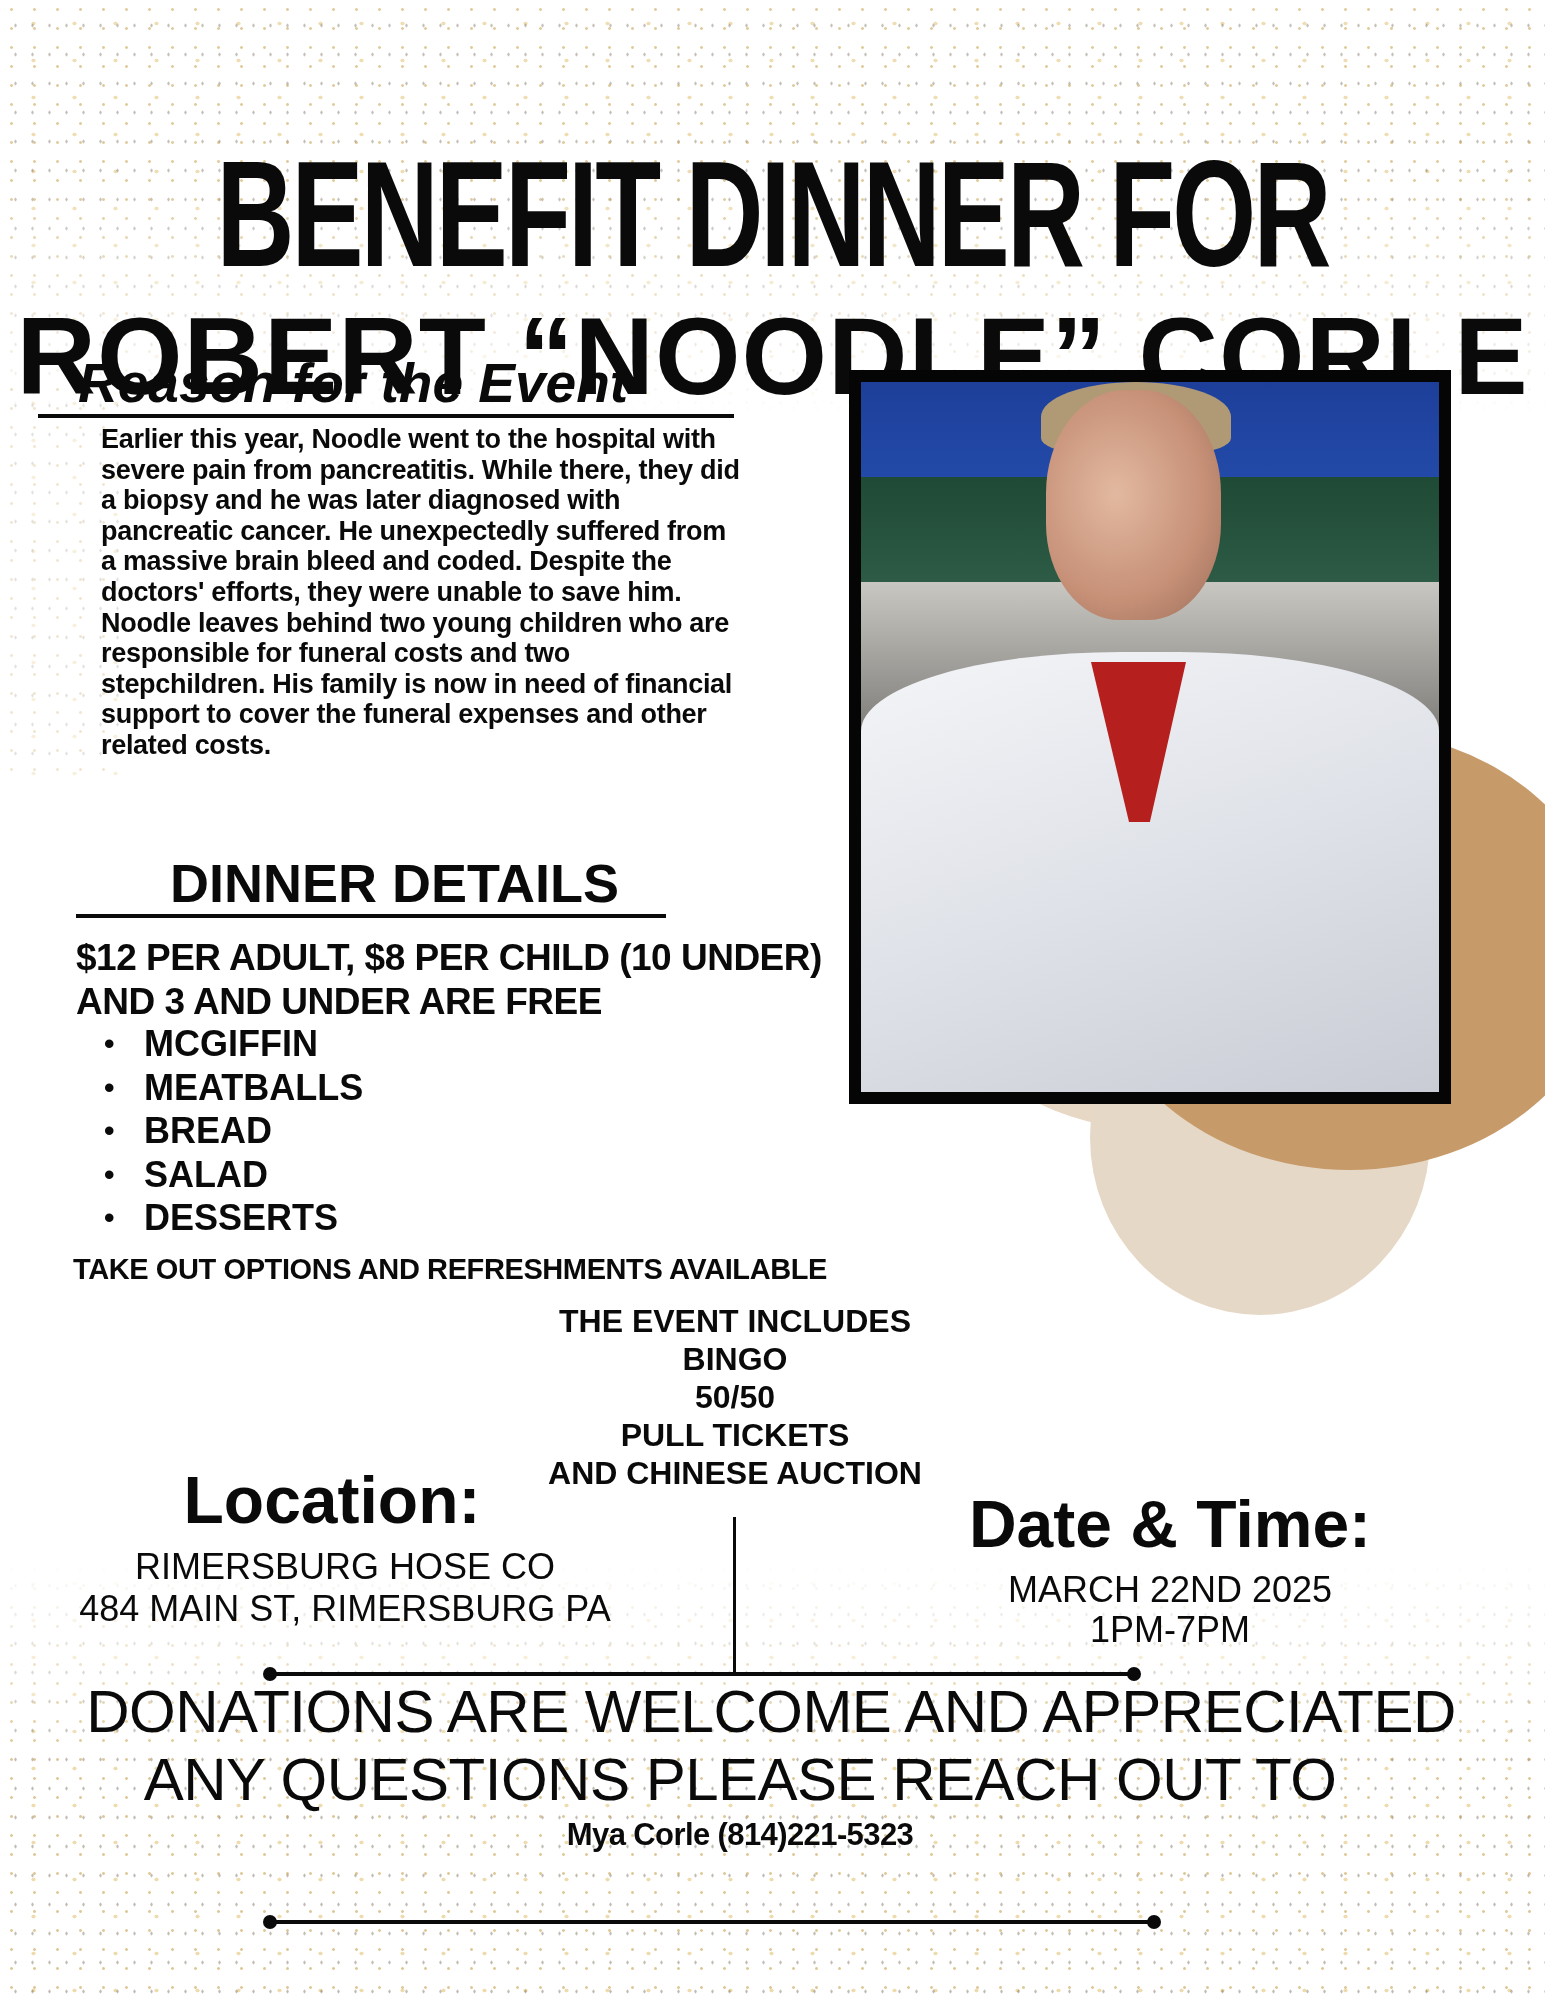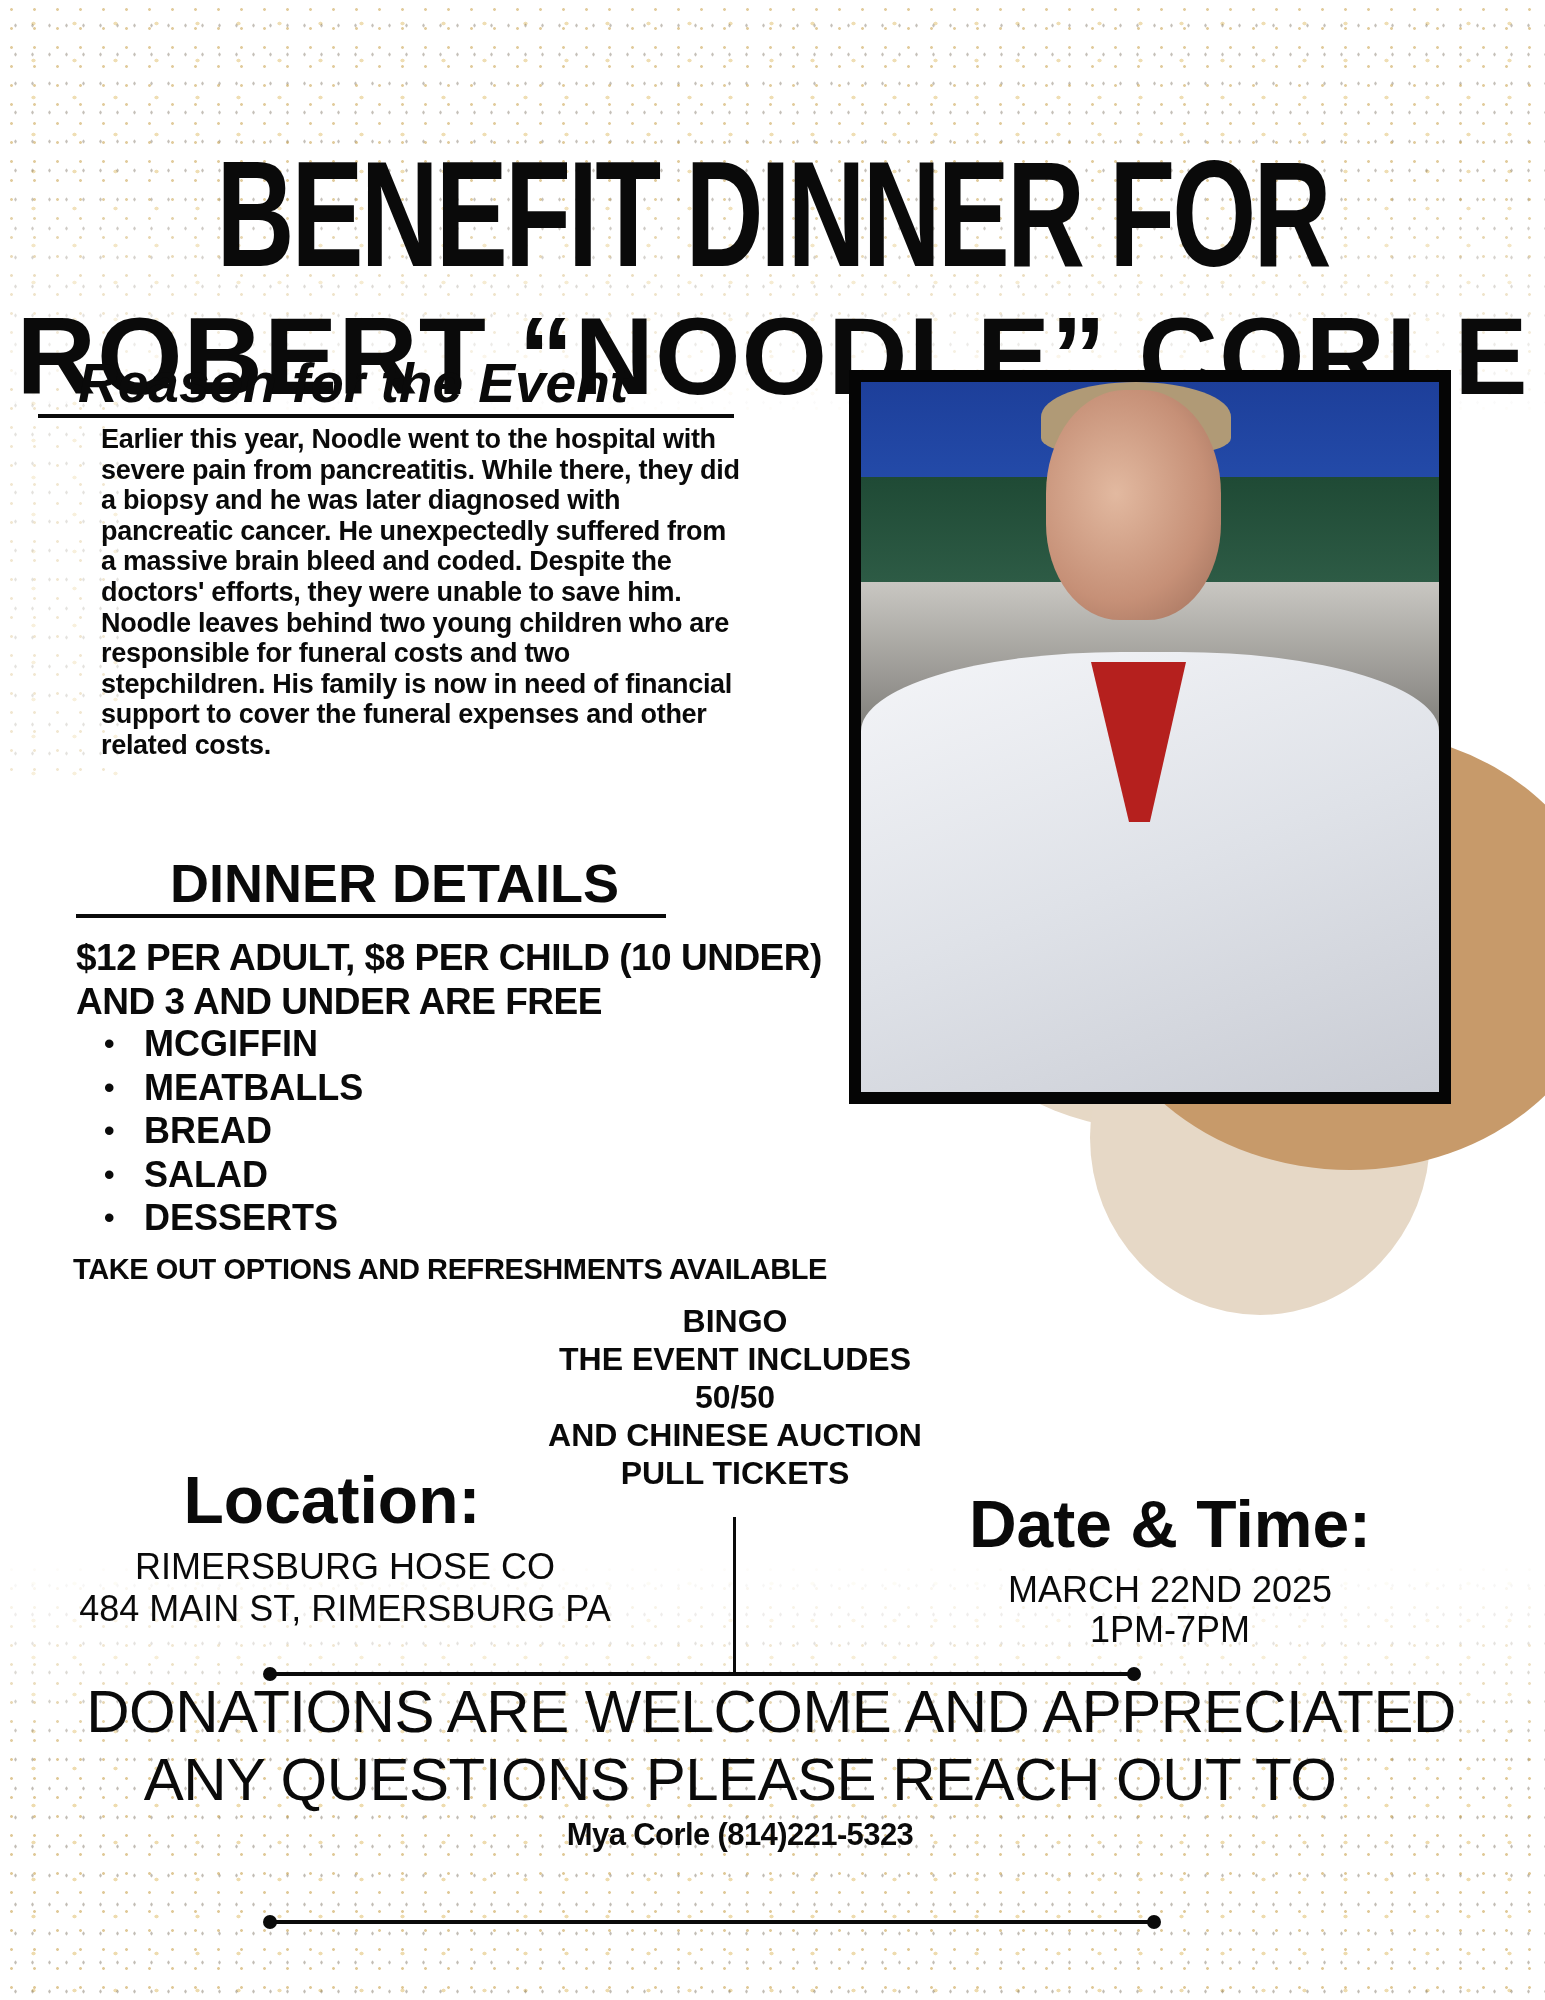--- a/index.html
+++ b/index.html
@@ -208,25 +208,25 @@
     </li>
   <li>
       <span class="bullet">•</span>
       <span>DESSERTS</span>
     </li>
 </ul>
 
 <div class="takeout">TAKE OUT OPTIONS AND REFRESHMENTS AVAILABLE</div>
 
 <div class="includes">
+  <div>THE EVENT INCLUDES</div>
   <div>BINGO</div>
-  <div>THE EVENT INCLUDES</div>
   <div>50/50</div>
+  <div>PULL TICKETS</div>
   <div>AND CHINESE AUCTION</div>
-  <div>PULL TICKETS</div>
 </div>
 
 <div class="loc-heading">Location:</div>
 <div class="loc-body">
   <div>RIMERSBURG HOSE CO</div>
   <div>484 MAIN ST, RIMERSBURG PA</div>
 </div>
 
 <div class="vline"></div>
 

